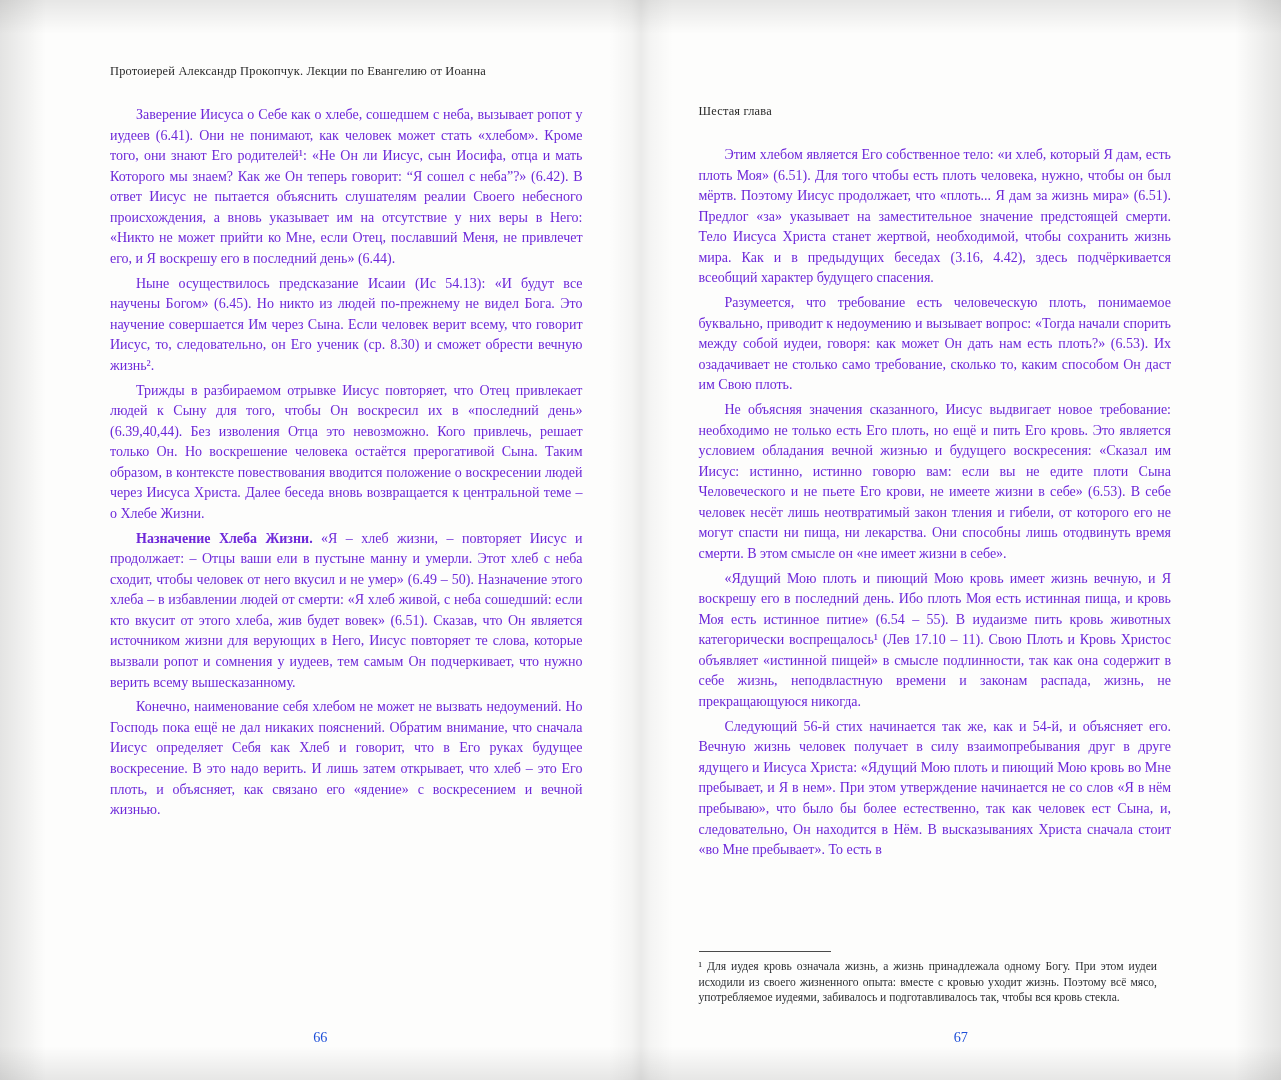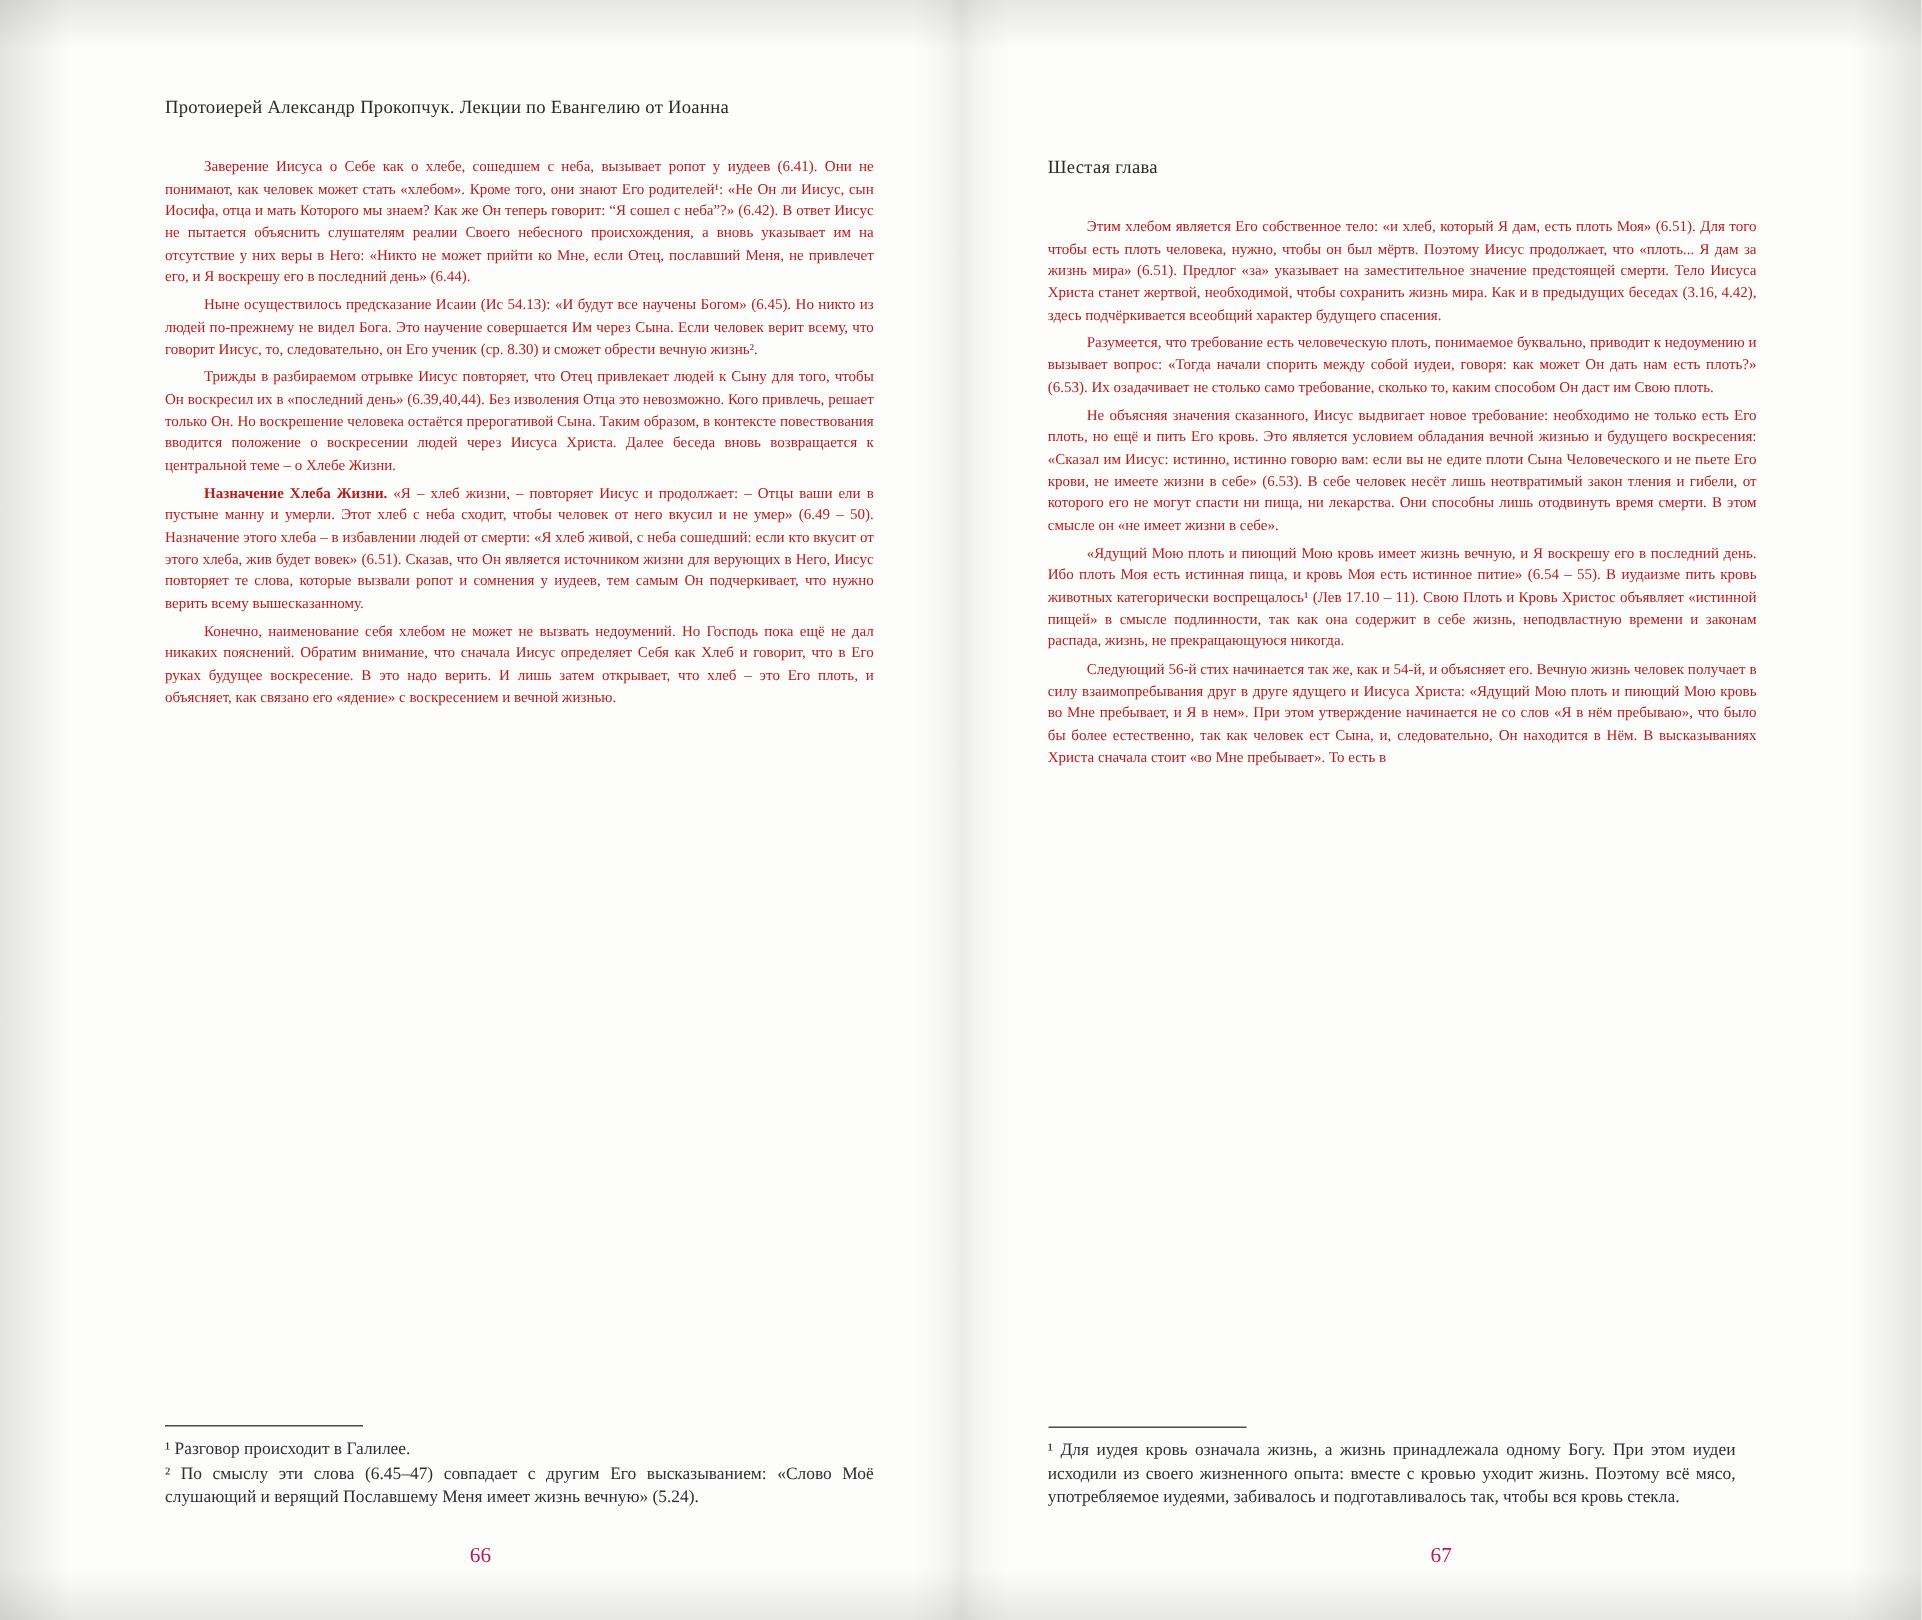--- a/index.html
+++ b/index.html
@@ -41,26 +41,26 @@
     letter-spacing: 0.2px;
     color: #2a2a2a;
     margin-bottom: 26px;
     white-space: nowrap;
   }
   .running-head.right {
     text-align: left;
     margin-top: 40px;
   }
   .body-col {
-    font-size: 10px;
+    font-size: 14px;
     line-height: 1.47;
     text-align: justify;
     text-justify: inter-word;
     hyphens: auto;
-    color: #b91c1c;
+    color: #6d28d9;
   }
   .body-col p {
     margin: 0;
     text-indent: 26px;
   }
   .body-col p + p {
     margin-top: 4px;
   }
   .lead-run {
     font-weight: bold;
@@ -91,21 +91,21 @@
   .footnote + .footnote {
     margin-top: 1px;
   }
   .folio {
     position: absolute;
     bottom: 34px;
     left: 0;
     right: 0;
     text-align: center;
     font-size: 14.2px;
-    color: #be185d;
+    color: #1d4ed8;
   }
   .gutter-shadow {
     position: absolute;
     top: 0;
     bottom: 0;
     left: 50%;
     width: 64px;
     transform: translateX(-50%);
     background: linear-gradient(to right,
         rgba(0,0,0,0.00) 0%,
@@ -157,25 +157,20 @@
     <div class="running-head">Протоиерей Александр Прокопчук. Лекции по Евангелию от Иоанна</div>
 
     <div class="body-col">
       <p>Заверение Иисуса о Себе как о хлебе, сошедшем с неба, вызывает ропот у иудеев (6.41). Они не понимают, как человек может стать «хлебом». Кроме того, они знают Его родителей¹: «Не Он ли Иисус, сын Иосифа, отца и мать Которого мы знаем? Как же Он теперь говорит: “Я сошел с неба”?» (6.42). В ответ Иисус не пытается объяснить слушателям реалии Своего небесного происхождения, а вновь указывает им на отсутствие у них веры в Него: «Никто не может прийти ко Мне, если Отец, пославший Меня, не привлечет его, и Я воскрешу его в последний день» (6.44).</p>
       <p>Ныне осуществилось предсказание Исаии (Ис 54.13): «И будут все научены Богом» (6.45). Но никто из людей по-прежнему не видел Бога. Это научение совершается Им через Сына. Если человек верит всему, что говорит Иисус, то, следовательно, он Его ученик (ср. 8.30) и сможет обрести вечную жизнь².</p>
       <p>Трижды в разбираемом отрывке Иисус повторяет, что Отец привлекает людей к Сыну для того, чтобы Он воскресил их в «последний день» (6.39,40,44). Без изволения Отца это невозможно. Кого привлечь, решает только Он. Но воскрешение человека остаётся прерогативой Сына. Таким образом, в контексте повествования вводится положение о воскресении людей через Иисуса Христа. Далее беседа вновь возвращается к центральной теме – о Хлебе Жизни.</p>
       <p><span class="lead-run">Назначение Хлеба Жизни.</span><span> «Я – хлеб жизни, – повторяет Иисус и продолжает: – Отцы ваши ели в пустыне манну и умерли. Этот хлеб с неба сходит, чтобы человек от него вкусил и не умер» (6.49 – 50). Назначение этого хлеба – в избавлении людей от смерти: «Я хлеб живой, с неба сошедший: если кто вкусит от этого хлеба, жив будет вовек» (6.51). Сказав, что Он является источником жизни для верующих в Него, Иисус повторяет те слова, которые вызвали ропот и сомнения у иудеев, тем самым Он подчеркивает, что нужно верить всему вышесказанному.</span></p>
       <p>Конечно, наименование себя хлебом не может не вызвать недоумений. Но Господь пока ещё не дал никаких пояснений. Обратим внимание, что сначала Иисус определяет Себя как Хлеб и говорит, что в Его руках будущее воскресение. В это надо верить. И лишь затем открывает, что хлеб – это Его плоть, и объясняет, как связано его «ядение» с воскресением и вечной жизнью.</p>
     </div>
 
-    <div class="footnote-zone">
-      <div class="footnote-rule"></div>
-      <p class="footnote">¹ Разговор происходит в Галилее.</p>
-      <p class="footnote">² По смыслу эти слова (6.45–47) совпадает с другим Его высказыванием: «Слово Моё слушающий и верящий Пославшему Меня имеет жизнь вечную» (5.24).</p>
-    </div>
 
     <div class="folio">66</div>
   </div>
 
   <div class="page page-right">
     <div class="running-head right">Шестая глава</div>
 
     <div class="body-col">
       <p>Этим хлебом является Его собственное тело: «и хлеб, который Я дам, есть плоть Моя» (6.51). Для того чтобы есть плоть человека, нужно, чтобы он был мёртв. Поэтому Иисус продолжает, что «плоть... Я дам за жизнь мира» (6.51). Предлог «за» указывает на заместительное значение предстоящей смерти. Тело Иисуса Христа станет жертвой, необходимой, чтобы сохранить жизнь мира. Как и в предыдущих беседах (3.16, 4.42), здесь подчёркивается всеобщий характер будущего спасения.</p>
       <p>Разумеется, что требование есть человеческую плоть, понимаемое буквально, приводит к недоумению и вызывает вопрос: «Тогда начали спорить между собой иудеи, говоря: как может Он дать нам есть плоть?» (6.53). Их озадачивает не столько само требование, сколько то, каким способом Он даст им Свою плоть.</p>

